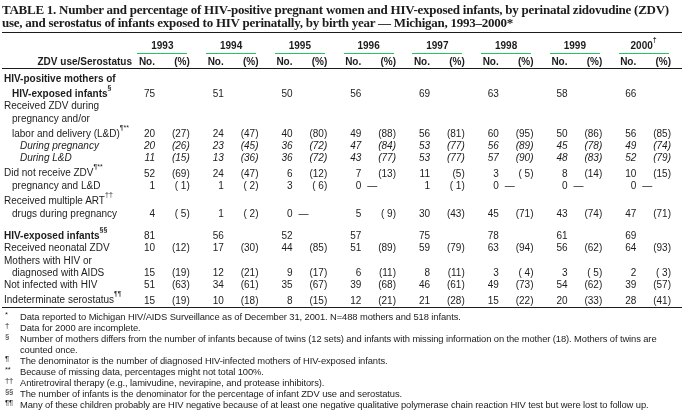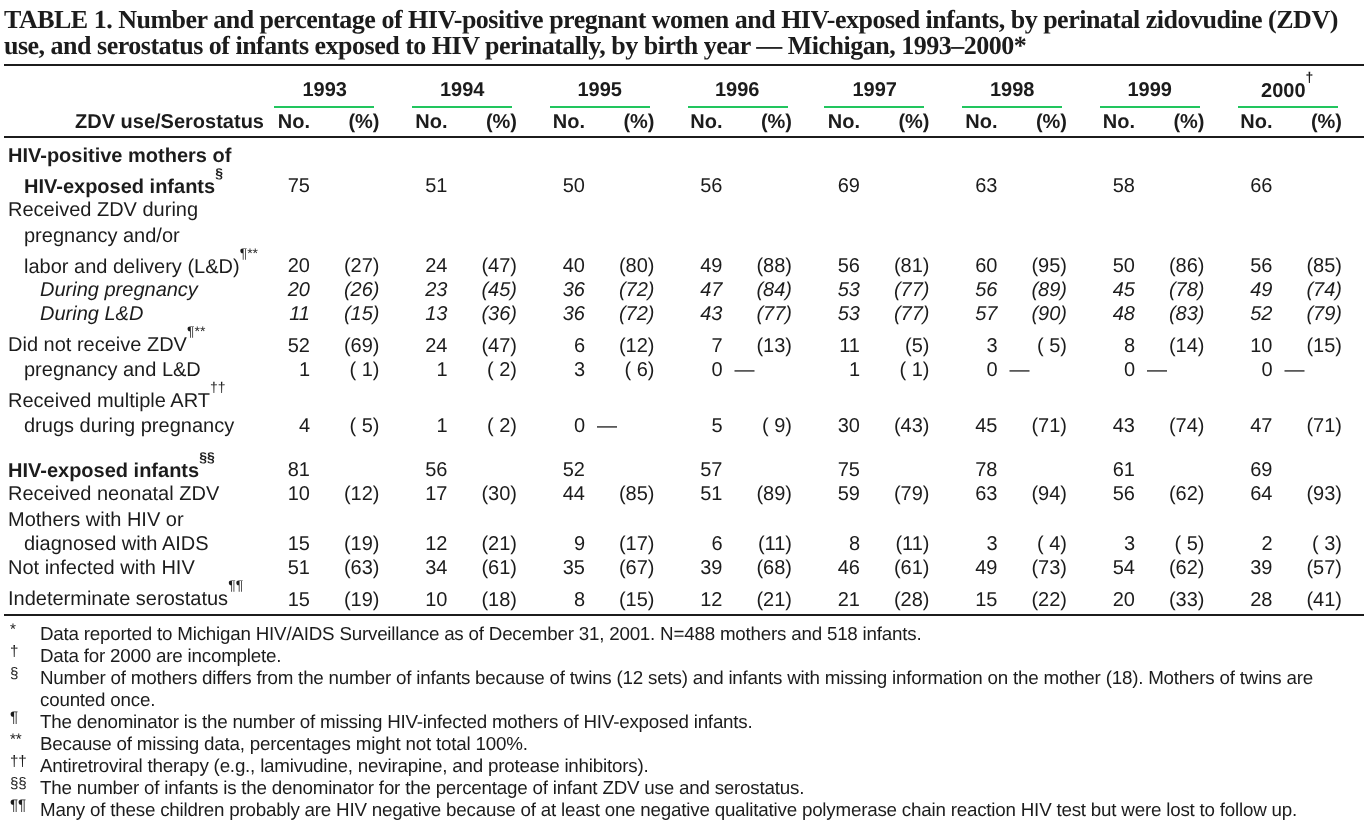--- a/index.html
+++ b/index.html
@@ -435,18 +435,18 @@
         <td class="no">28</td>
         <td class="pct">(41)</td>
       </tr>
     </tbody>
 </table>
 
 <div class="footnotes">
     <div class="fn"><span class="m">*</span><span class="t">Data reported to Michigan HIV/AIDS Surveillance as of December 31, 2001. N=488 mothers and 518 infants.</span></div>
     <div class="fn"><span class="m">†</span><span class="t">Data for 2000 are incomplete.</span></div>
     <div class="fn"><span class="m">§</span><span class="t">Number of mothers differs from the number of infants because of twins (12 sets) and infants with missing information on the mother (18). Mothers of twins are counted once.</span></div>
-    <div class="fn"><span class="m">¶</span><span class="t">The denominator is the number of missing HIV-infected mothers of HIV-exposed infants.</span></div>
+    <div class="fn"><span class="m">¶</span><span class="t">The denominator is the number of diagnosed HIV-infected mothers of HIV-exposed infants.</span></div>
     <div class="fn"><span class="m">**</span><span class="t">Because of missing data, percentages might not total 100%.</span></div>
     <div class="fn"><span class="m">††</span><span class="t">Antiretroviral therapy (e.g., lamivudine, nevirapine, and protease inhibitors).</span></div>
     <div class="fn"><span class="m">§§</span><span class="t">The number of infants is the denominator for the percentage of infant ZDV use and serostatus.</span></div>
     <div class="fn"><span class="m">¶¶</span><span class="t">Many of these children probably are HIV negative because of at least one negative qualitative polymerase chain reaction HIV test but were lost to follow up.</span></div>
   </div>
 
 </body></html>

